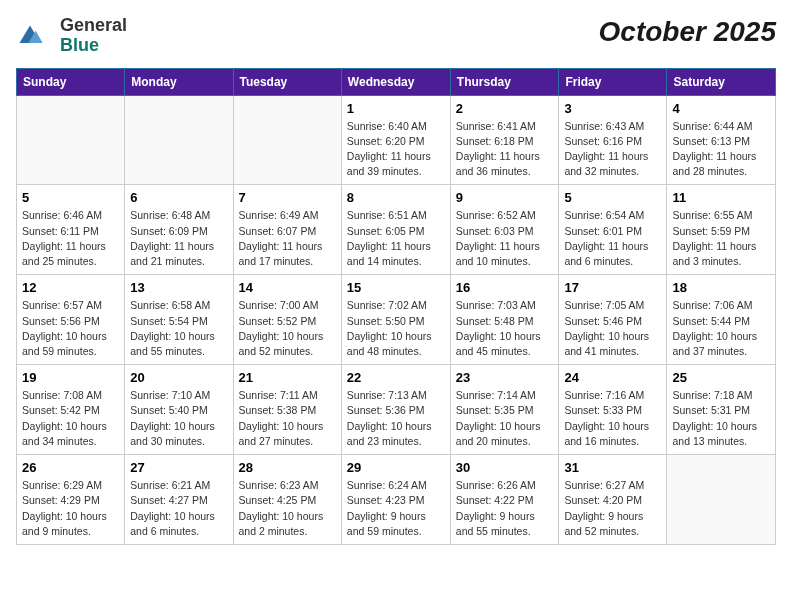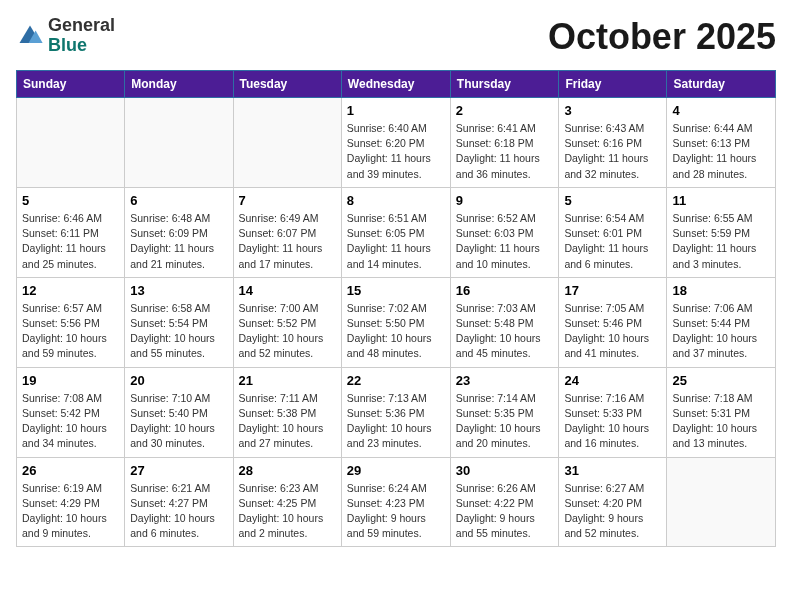--- a/index.html
+++ b/index.html
@@ -12,40 +12,42 @@
     }
     .header {
       display: flex;
       justify-content: space-between;
       align-items: flex-start;
       margin-bottom: 12px;
     }
     .logo {
       display: flex;
       align-items: center;
+      gap: 12px;
     }
     .logo-text {
       line-height: 1.1;
       font-size: 18px;
       font-weight: bold;
     }
     .logo-general { color: #333; }
     .logo-blue { color: #0f766e; }
     .logo-icon {
       width: 28px;
       height: 28px;
       margin-right: 4px;
     }
     .title-block {
       text-align: right;
     }
     .month-title {
-      font-size: 36px;
+      font-size: 28px;
       font-weight: bold;
       color: #1a1a1a;
+      font-style: italic;
     }
     .location-title {
       font-size: 15px;
       color: #333;
     }
     .calendar {
       width: 100%;
       border-collapse: collapse;
       font-size: 11px;
     }
@@ -294,21 +296,21 @@
           <span class="day-number">25</span>
           <div class="day-info" style="white-space: pre-line;">Sunrise: 7:18 AM
 Sunset: 5:31 PM
 Daylight: 10 hours
 and 13 minutes.</div>
         </td>
       </tr>
       <tr>
         <td>
           <span class="day-number">26</span>
-          <div class="day-info" style="white-space: pre-line;">Sunrise: 6:19 AM
+          <div class="day-info" style="white-space: pre-line;">Sunrise: 6:29 AM
 Sunset: 4:29 PM
 Daylight: 10 hours
 and 9 minutes.</div>
         </td>
         <td>
           <span class="day-number">27</span>
           <div class="day-info" style="white-space: pre-line;">Sunrise: 6:21 AM
 Sunset: 4:27 PM
 Daylight: 10 hours
 and 6 minutes.</div>

